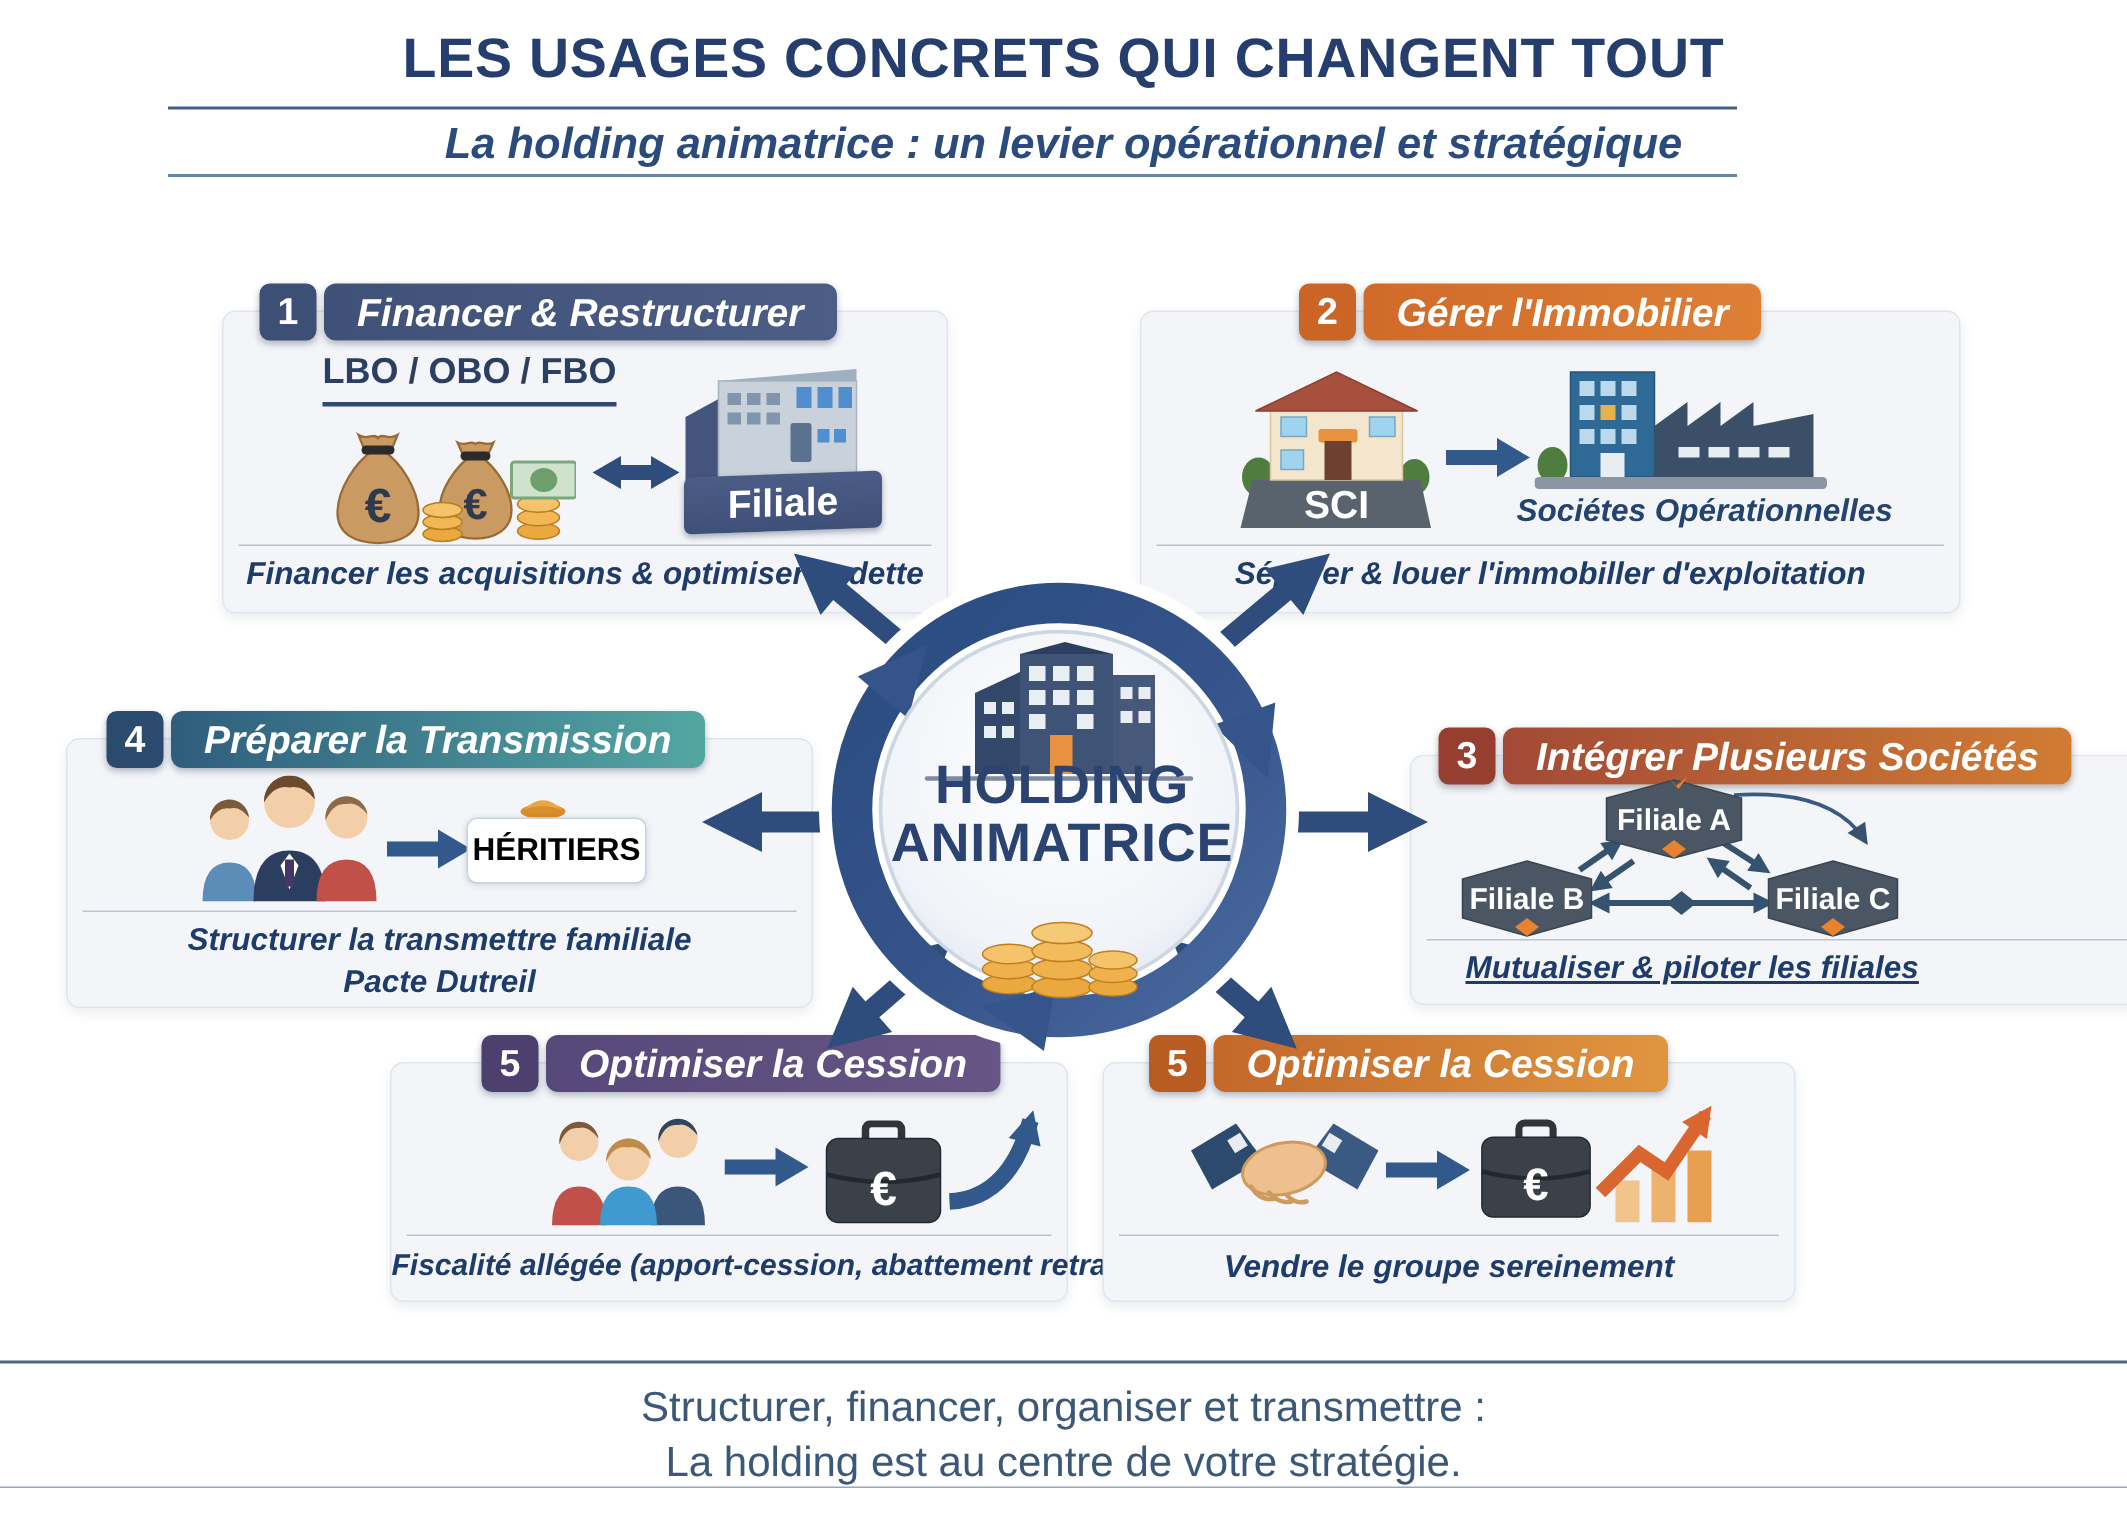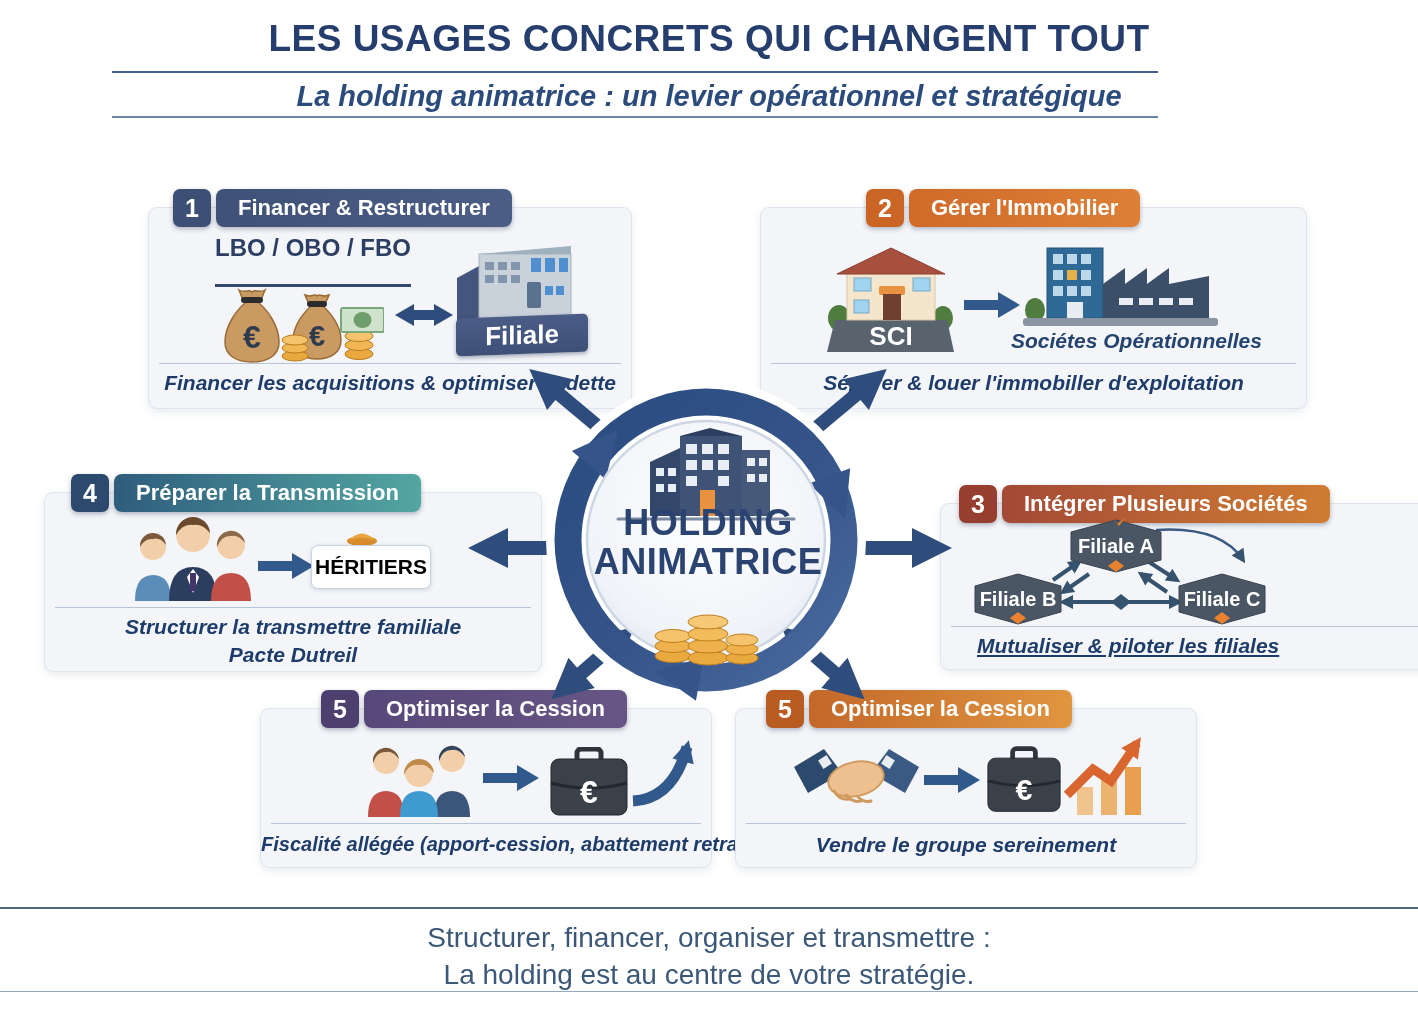--- a/index.html
+++ b/index.html
@@ -14,44 +14,44 @@
   .subtitle{left:0;right:0;top:80px;text-align:center;font-size:29px;font-weight:bold;
             font-style:italic;color:#2a4b7c;}
   .rule2{left:112px;width:1046px;top:116px;height:2px;background:#6a83a8;}
 
   
   .panel{position:absolute;background:#f3f5f9;border:1px solid #dfe5ee;border-radius:9px;
          box-shadow:0 3px 8px rgba(45,65,95,.10);}
   .hdr{position:absolute;top:-19px;display:flex;gap:5px;align-items:center;}
   .hdr .num{width:38px;height:38px;border-radius:7px;color:#fff;font-size:25px;font-weight:bold;
             display:flex;align-items:center;justify-content:center;box-shadow:0 2px 5px rgba(10,25,50,.3);}
-  .hdr .bar{height:38px;border-radius:8px;color:#fff;font-size:22px;font-weight:bold;
+  .hdr .bar{height:38px;border-radius:8px;color:#fff;font-size:26px;font-weight:bold;
             display:flex;align-items:center;padding:0 22px;white-space:nowrap;
-            box-shadow:0 2px 5px rgba(10,25,50,.3);}
+            box-shadow:0 2px 5px rgba(10,25,50,.3);font-style:italic;}
   .c1 .num{background:#3e4f75;} .c1 .bar{background:linear-gradient(90deg,#3f5177,#4c5e86);}
   .c2 .num{background:#cb6526;} .c2 .bar{background:linear-gradient(90deg,#d06a29,#dd8036);}
   .c3 .num{background:#963f30;} .c3 .bar{background:linear-gradient(90deg,#a34936,#d07c33);}
   .c4 .num{background:#2c4a6e;} .c4 .bar{background:linear-gradient(90deg,#2f5d7d,#53a6a2);}
   .c5 .num{background:#4d3f6e;} .c5 .bar{background:linear-gradient(90deg,#564879,#675685);}
   .c6 .num{background:#b85c22;} .c6 .bar{background:linear-gradient(90deg,#c3682a,#e0953f);}
   .divider{position:absolute;left:10px;right:10px;height:1px;background:#b7c4d4;}
   .caption{position:absolute;left:0;right:0;text-align:center;font-style:italic;font-weight:bold;
            font-size:21px;color:#1e3c6a;white-space:nowrap;}
   .sublabel{position:absolute;text-align:center;font-style:italic;font-weight:bold;
             font-size:21px;color:#24436f;white-space:nowrap;}
 
   #panel1{left:148px;top:207px;width:482px;height:200px;}
   #panel2{left:760px;top:207px;width:545px;height:200px;}
   #panel3{left:940px;top:503px;width:490px;height:165px;border-right:none;border-top-right-radius:0;border-bottom-right-radius:0;}
   #panel4{left:44px;top:492px;width:496px;height:178px;}
   #panel5{left:260px;top:708px;width:450px;height:158px;}
   #panel6{left:735px;top:708px;width:460px;height:158px;}
 
   .lbo{position:absolute;left:66px;top:26px;font-size:24px;font-weight:bold;color:#2c3f63;
-       border-bottom:3px solid #32486e;padding-bottom:22px;}
+       border-bottom:3px solid #32486e;padding-bottom:6px;}
   .ribbon{position:absolute;background:linear-gradient(180deg,#4b5d86,#3e5078);color:#fff;
           font-size:26px;font-weight:bold;text-align:center;border-radius:5px;
           transform:skewY(-2deg);box-shadow:0 2px 4px rgba(10,25,50,.35);}
   .plate{position:absolute;background:#ffffff;border:1.5px solid #c9d2de;border-radius:7px;
          color:#000000;font-size:21px;font-weight:bold;text-align:center;
          box-shadow:0 1px 4px rgba(45,65,95,.18);display:flex;align-items:center;justify-content:center;}
 
   
   #hub-svg{left:428px;top:340px;z-index:5;}
   .hub-text{left:533px;top:504px;width:350px;z-index:6;text-align:center;

